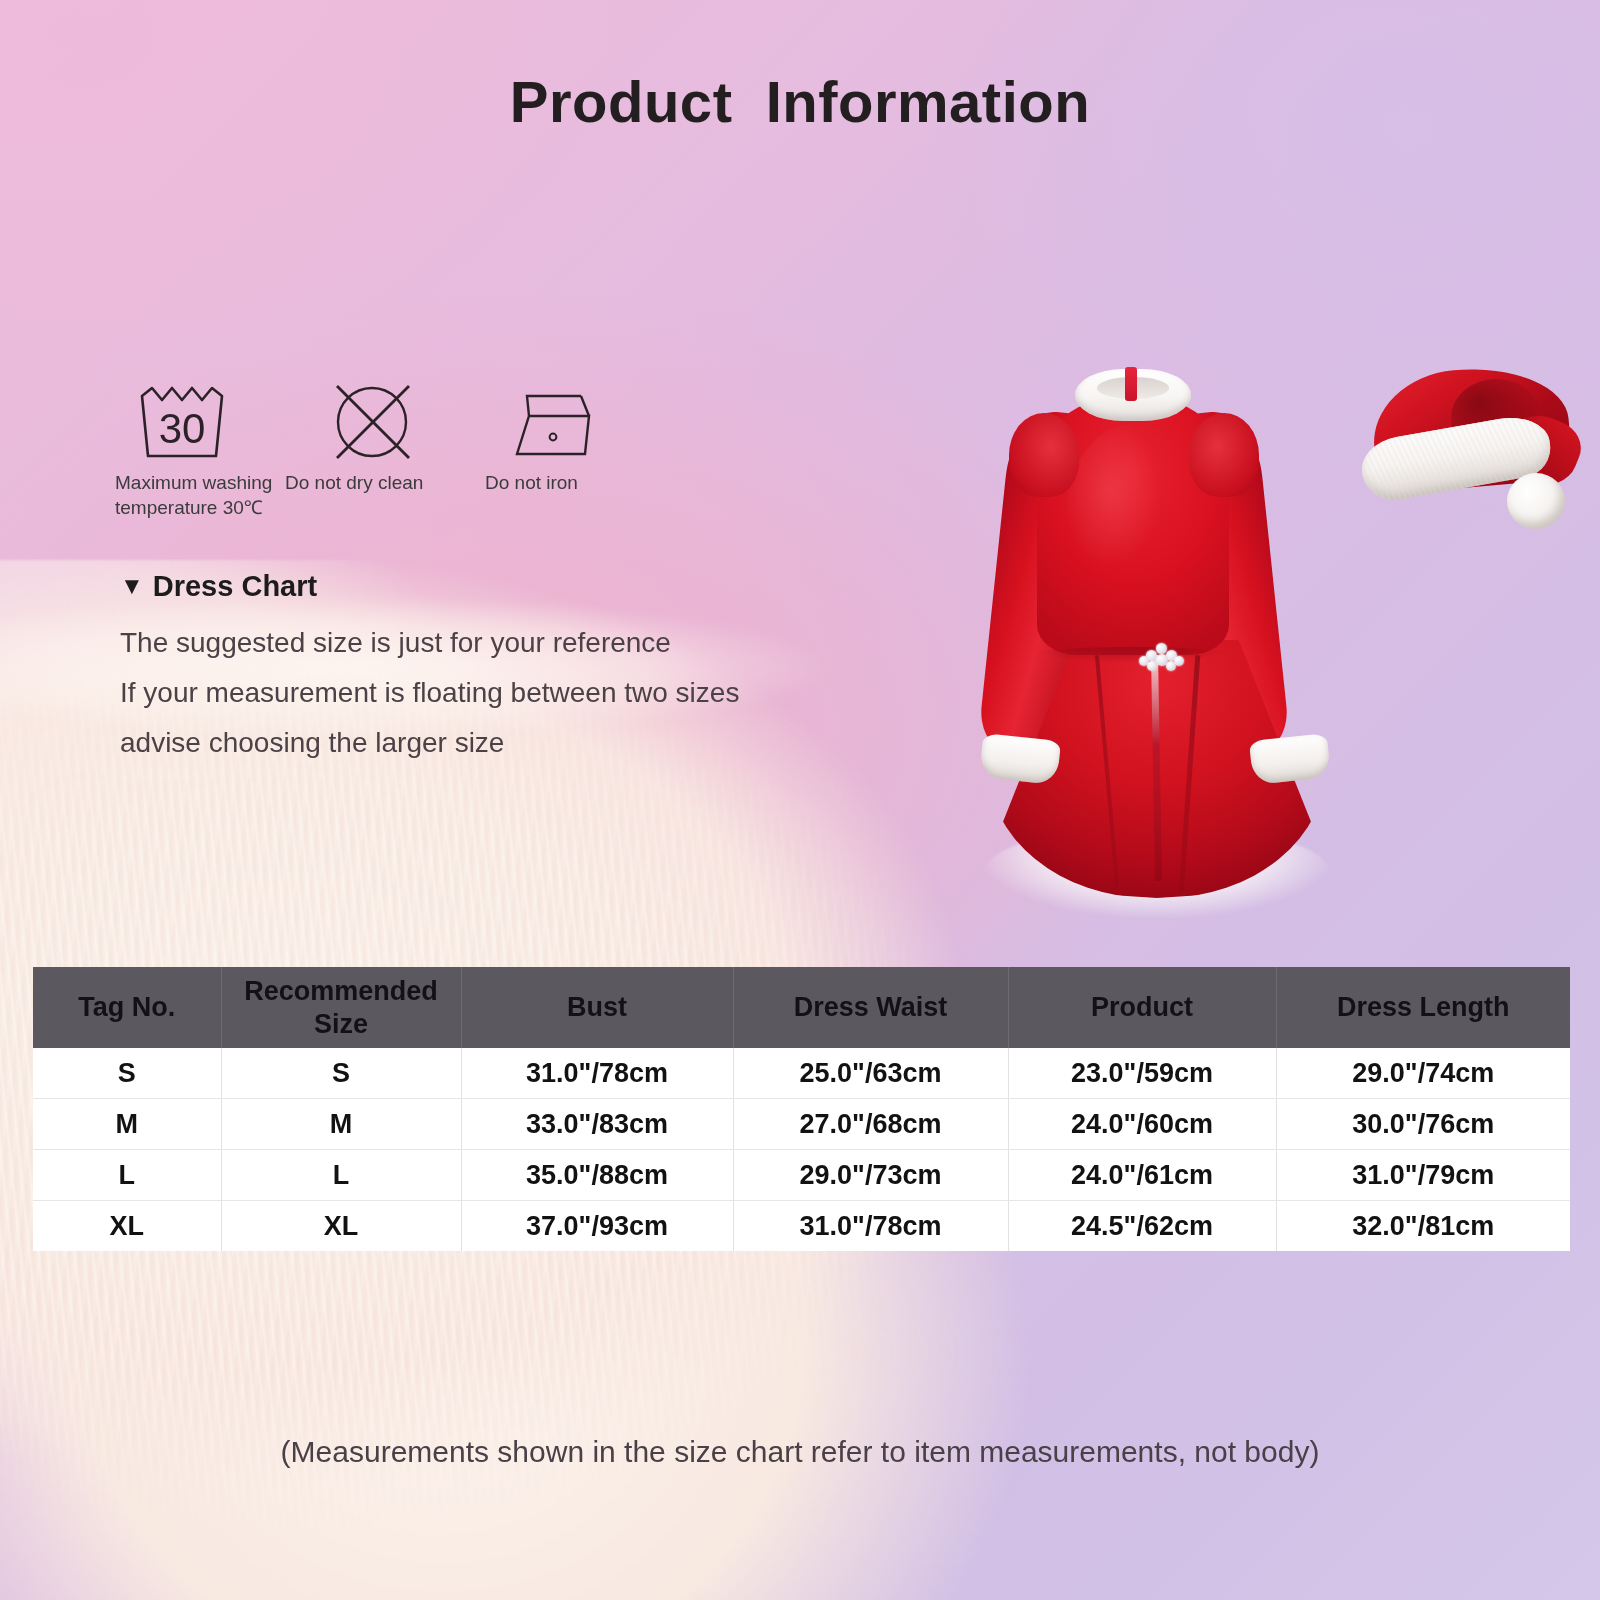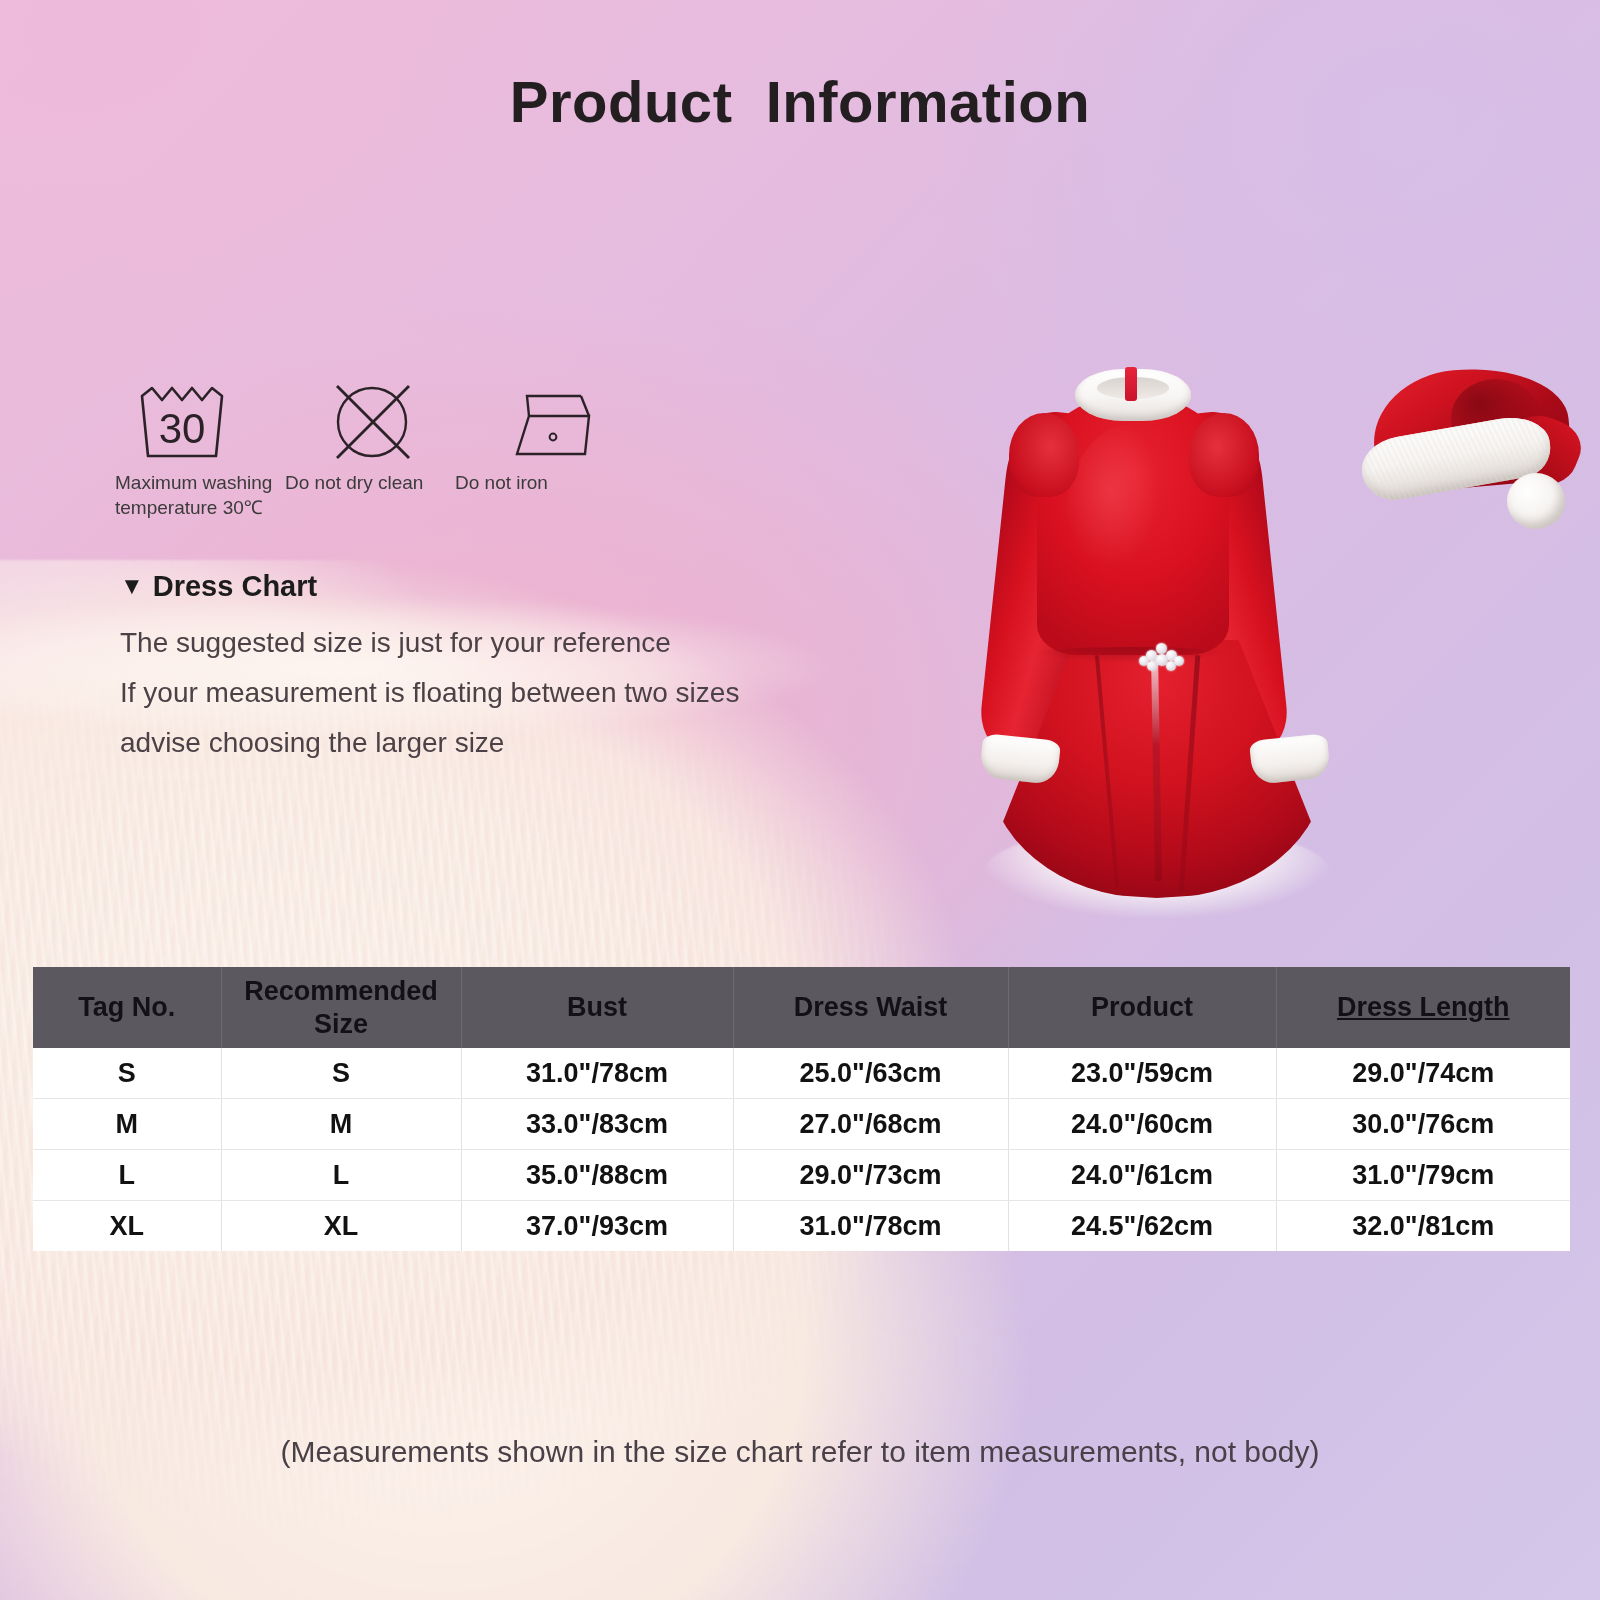--- a/index.html
+++ b/index.html
@@ -127,21 +127,21 @@
     margin-top: 6px;
     white-space: pre-line;
   }
   .care-item.i1 .care-glyph { margin-left: 8px; }
   .care-item.i2 .care-glyph { margin-left: 26px; }
   .care-item.i3 .care-glyph { margin-left: 22px; }
   .care-item.i4 .care-glyph { margin-left: 30px; }
   .care-item.i1 .care-label { margin-left: 0px; }
   .care-item.i2 .care-label { margin-left: 22px; }
   .care-item.i3 .care-label { }
-  .care-item.i4 .care-label { }
+  .care-item.i4 .care-label { margin-left: 30px; }
 
   
   #size-chart-heading {
     position: absolute;
     left: 120px;
     top: 570px;
     font-size: 29px;
     font-weight: bold;
     color: #1c1c1c;
     display: flex;
@@ -385,21 +385,21 @@
     color: #141116;
     font-size: 27px;
     font-weight: bold;
     height: 81px;
     padding: 0 4px;
     text-align: center;
     border: none;
     border-right: 1px solid #6e6a71;
     line-height: 33px;
   }
-  #size-table th:last-child { border-right: none; text-decoration: underline; }
+  #size-table th:last-child { border-right: none; }
   #size-table td {
     background: #ffffff;
     color: #121212;
     font-size: 27px;
     font-weight: bold;
     height: 48px;
     text-align: center;
     border-right: 1px solid #e2e2e2;
     border-bottom: 1px solid #e6e6e6;
   }

